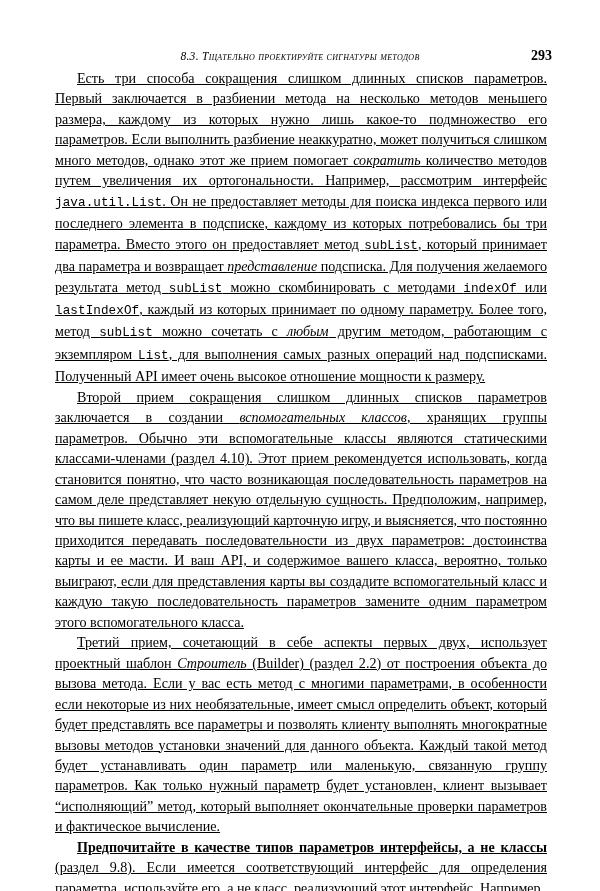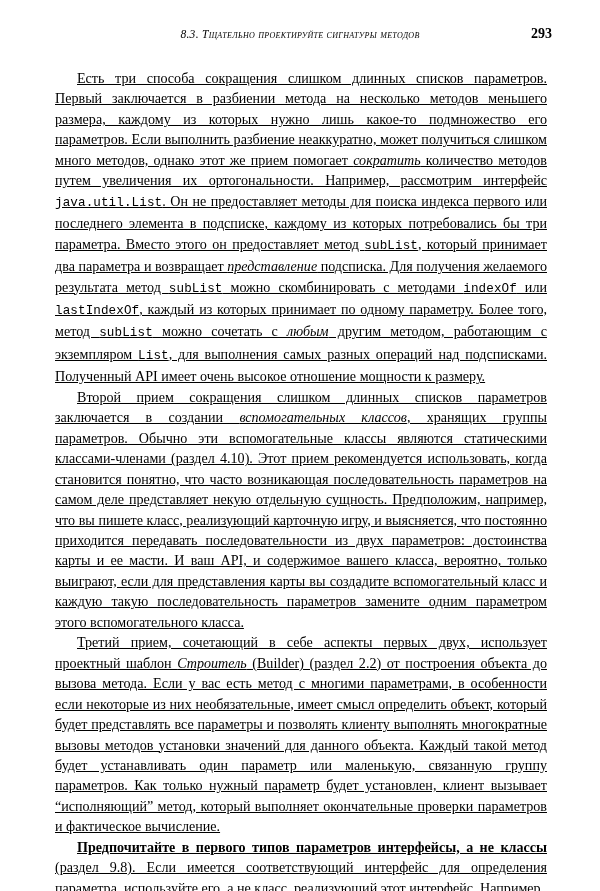--- a/index.html
+++ b/index.html
@@ -37,20 +37,21 @@
     letter-spacing: 0.3px;
     color: #000;
     flex: 1;
     text-align: center;
     padding-left: 30px;
   }
   .page-number {
     font-size: 14px;
     font-weight: bold;
     margin-left: 18px;
+    margin-top: 22px;
   }
   .content {
     position: absolute;
     top: 68px;
     left: 55px;
     width: 492px;
   }
   p {
     margin: 0;
     text-align: justify;
@@ -79,16 +80,16 @@
 
   <div class="header">
     <div class="header-title">8.3. Тщательно проектируйте сигнатуры методов</div>
     <div class="page-number">293</div>
   </div>
 
   <div class="content">
     <p><span>Есть три способа сокращения слишком длинных списков параметров. Первый заключается в разбиении метода на несколько методов меньшего размера, каждому из которых нужно лишь какое-то подмножество его параметров. Если выполнить разбиение неаккуратно, может получиться слишком много методов, однако этот же прием помогает </span><span class="ital">сократить</span><span> количество методов путем увеличения их ортогональности. Например, рассмотрим интерфейс </span><span class="mono">java.util.List</span><span>. Он не предоставляет методы для поиска индекса первого или последнего элемента в подсписке, каждому из которых потребовались бы три параметра. Вместо этого он предоставляет метод </span><span class="mono">subList</span><span>, который принимает два параметра и возвращает </span><span class="ital">представление</span><span> подсписка. Для получения желаемого результата метод </span><span class="mono">subList</span><span> можно скомбинировать с методами </span><span class="mono">indexOf</span><span> или </span><span class="mono">lastIndexOf</span><span>, каждый из которых принимает по одному параметру. Более того, метод </span><span class="mono">subList</span><span> можно сочетать с </span><span class="ital">любым</span><span> другим методом, работающим с экземпляром </span><span class="mono">List</span><span>, для выполнения самых разных операций над подсписками. Полученный API имеет очень высокое отношение мощности к размеру.</span></p>
     <p><span>Второй прием сокращения слишком длинных списков параметров заключается в создании </span><span class="ital">вспомогательных классов</span><span>, хранящих группы параметров. Обычно эти вспомогательные классы являются статическими классами-членами (раздел 4.10). Этот прием рекомендуется использовать, когда становится понятно, что часто возникающая последовательность параметров на самом деле представляет некую отдельную сущность. Предположим, например, что вы пишете класс, реализующий карточную игру, и выясняется, что постоянно приходится передавать последовательности из двух параметров: достоинства карты и ее масти. И ваш API, и содержимое вашего класса, вероятно, только выиграют, если для представления карты вы создадите вспомогательный класс и каждую такую последовательность параметров замените одним параметром этого вспомогательного класса.</span></p>
     <p><span>Третий прием, сочетающий в себе аспекты первых двух, использует проектный шаблон </span><span class="ital">Строитель</span><span> (Builder) (раздел 2.2) от построения объекта до вызова метода. Если у вас есть метод с многими параметрами, в особенности если некоторые из них необязательные, имеет смысл определить объект, который будет представлять все параметры и позволять клиенту выполнять многократные вызовы методов установки значений для данного объекта. Каждый такой метод будет устанавливать один параметр или маленькую, связанную группу параметров. Как только нужный параметр будет установлен, клиент вызывает “исполняющий” метод, который выполняет окончательные проверки параметров и фактическое вычисление.</span></p>
-    <p><span class="bold">Предпочитайте в первого типов параметров интерфейсы, а не классы</span><span> (раздел 9.8). Если имеется соответствующий интерфейс для определения параметра, используйте его, а не класс, реализующий этот интерфейс. Например,</span></p>
+    <p><span class="bold">Предпочитайте в качестве типов параметров интерфейсы, а не классы</span><span> (раздел 9.8). Если имеется соответствующий интерфейс для определения параметра, используйте его, а не класс, реализующий этот интерфейс. Например,</span></p>
   </div>
 
 </div>
 
 </body></html>

